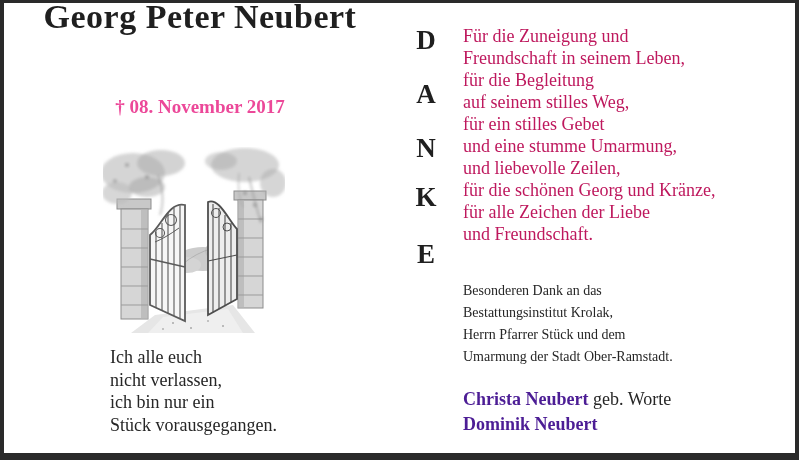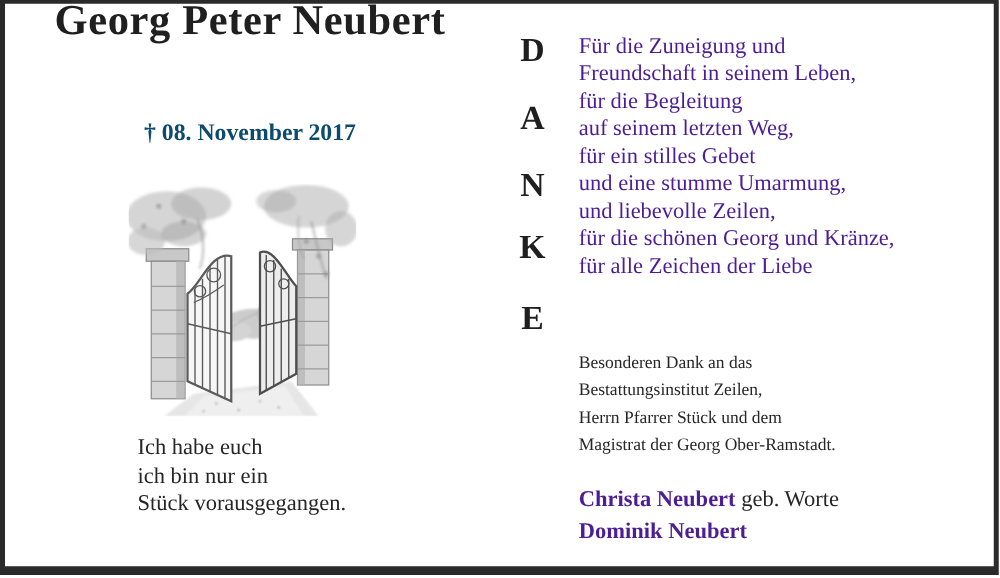--- a/index.html
+++ b/index.html
@@ -38,21 +38,21 @@
     letter-spacing: 0.5px;
     color: #1f1f1f;
   }
   .death-date {
     position: absolute;
     left: 0; top: 97px; width: 400px;
     text-align: center;
     font-weight: bold;
     font-size: 19px;
     line-height: 1;
-    color: #0c4a6e;
+    color: #ec4899;
   }
   .gate {
     position: absolute;
     left: 103px; top: 147px;
     width: 182px; height: 186px;
   }
   .quote {
     position: absolute;
     left: 110px; top: 346px;
     font-size: 18px;
@@ -74,21 +74,21 @@
   .letter-a { top: 81px; }
   .letter-n { top: 135px; }
   .letter-k { top: 184px; }
   .letter-e { top: 241px; }
 
   .thanks-lines {
     position: absolute;
     left: 463px; top: 25px;
     font-size: 18px;
     line-height: 22px;
-    color: #4c1d95;
+    color: #be185d;
   }
   .special-thanks {
     position: absolute;
     left: 463px; top: 280px;
     font-size: 14px;
     line-height: 22px;
     color: #262626;
   }
   .signatures {
     position: absolute;
@@ -186,48 +186,50 @@
       <ellipse cx="118" cy="14" rx="16" ry="9" fill="#a8a8a8" opacity="0.45"></ellipse>
       <path d="M146,30 q6,26 12,46" stroke="#8f8f8f" stroke-width="1.2" fill="none" opacity="0.8"></path>
       <path d="M136,26 q-2,22 4,34" stroke="#9a9a9a" stroke-width="1" fill="none" opacity="0.8"></path>
       <circle cx="152" cy="58" r="2.2" fill="#8a8a8a" opacity="0.6"></circle>
       <circle cx="158" cy="72" r="2" fill="#8a8a8a" opacity="0.6"></circle>
       <circle cx="142" cy="46" r="2" fill="#7f7f7f" opacity="0.6"></circle>
     </g>
   </svg>
 
   <div class="quote">
-    <div class="line">Ich habe euch</div>
+    <div class="line">Ich alle euch</div>
+    <div class="line">nicht verlassen,</div>
     <div class="line">ich bin nur ein</div>
     <div class="line">Stück vorausgegangen.</div>
   </div>
 
   <div class="danke-letter letter-d">D</div>
   <div class="danke-letter letter-a">A</div>
   <div class="danke-letter letter-n">N</div>
   <div class="danke-letter letter-k">K</div>
   <div class="danke-letter letter-e">E</div>
 
   <div class="thanks-lines">
     <div class="line">Für die Zuneigung und</div>
     <div class="line">Freundschaft in seinem Leben,</div>
     <div class="line">für die Begleitung</div>
-    <div class="line">auf seinem letzten Weg,</div>
+    <div class="line">auf seinem stilles Weg,</div>
     <div class="line">für ein stilles Gebet</div>
     <div class="line">und eine stumme Umarmung,</div>
     <div class="line">und liebevolle Zeilen,</div>
     <div class="line">für die schönen Georg und Kränze,</div>
     <div class="line">für alle Zeichen der Liebe</div>
+    <div class="line">und Freundschaft.</div>
   </div>
 
   <div class="special-thanks">
     <div class="line">Besonderen Dank an das</div>
-    <div class="line">Bestattungsinstitut Zeilen,</div>
+    <div class="line">Bestattungsinstitut Krolak,</div>
     <div class="line">Herrn Pfarrer Stück und dem</div>
-    <div class="line">Magistrat der Georg Ober-Ramstadt.</div>
+    <div class="line">Umarmung der Stadt Ober-Ramstadt.</div>
   </div>
 
   <div class="signatures">
     <div class="line"><span class="sig-name">Christa Neubert</span><span> geb. Worte</span></div>
     <div class="line"><span class="sig-name">Dominik Neubert</span><span></span></div>
   </div>
 
 </div>
 
 </body></html>

